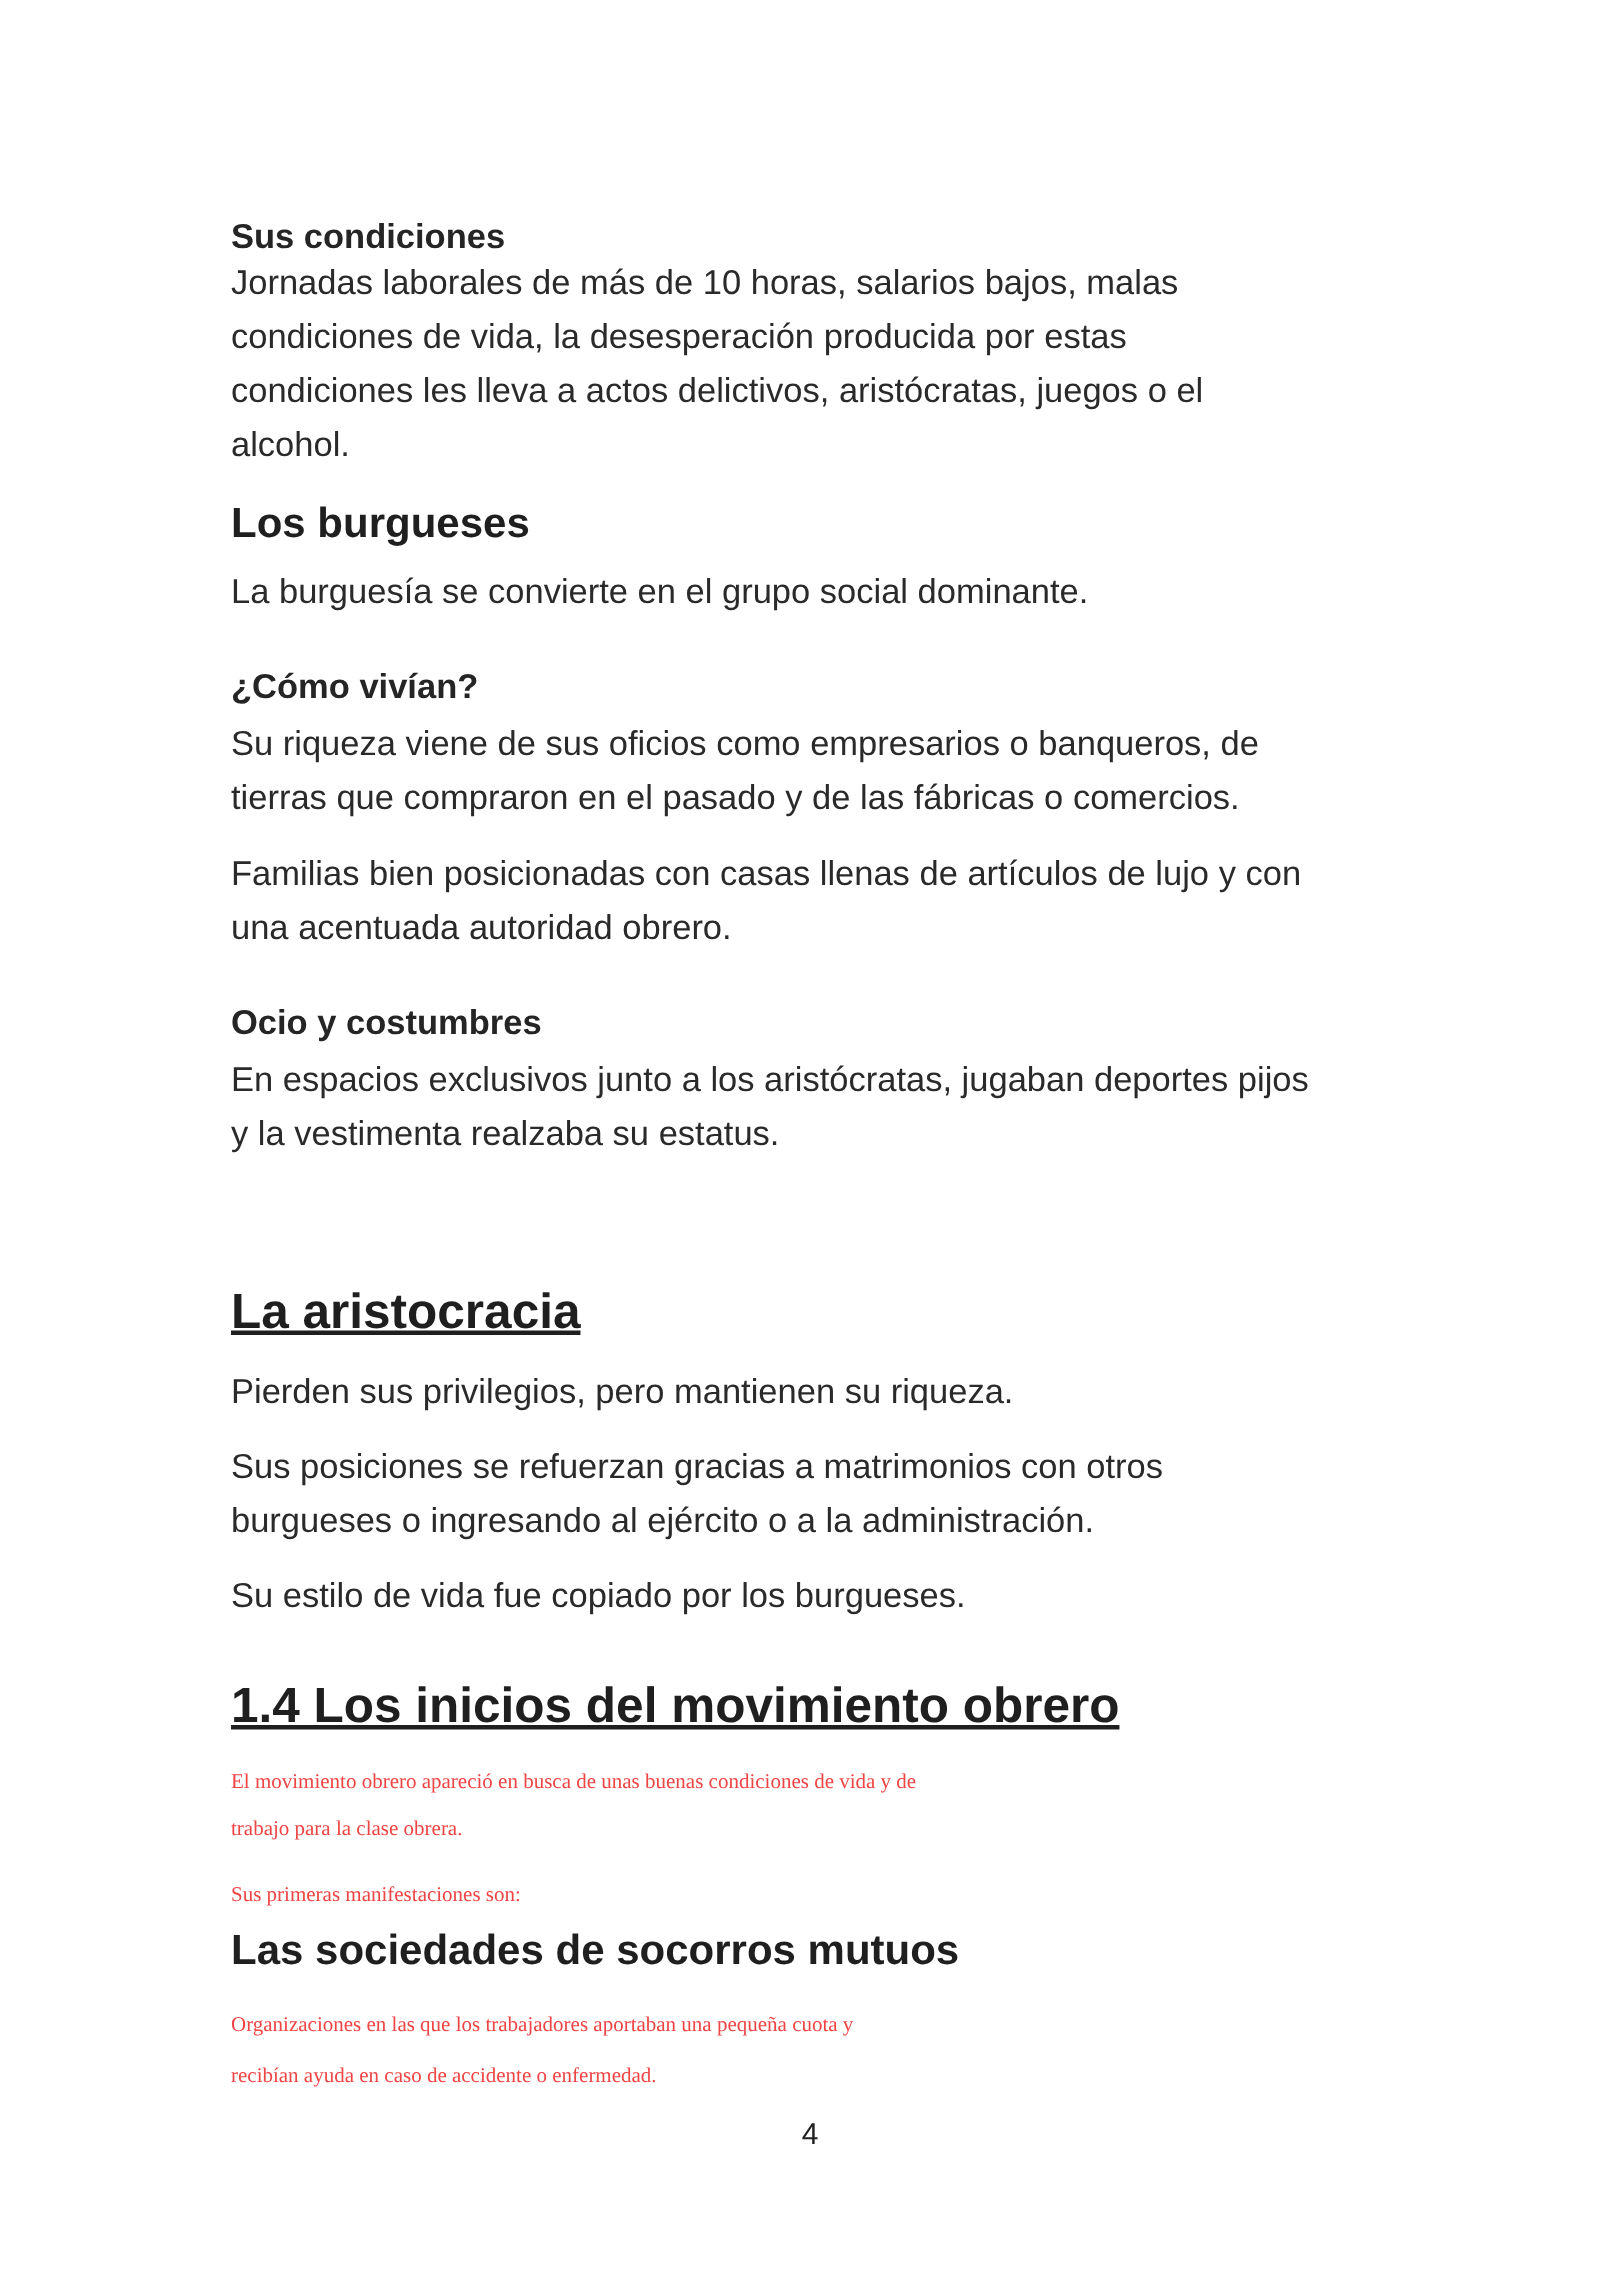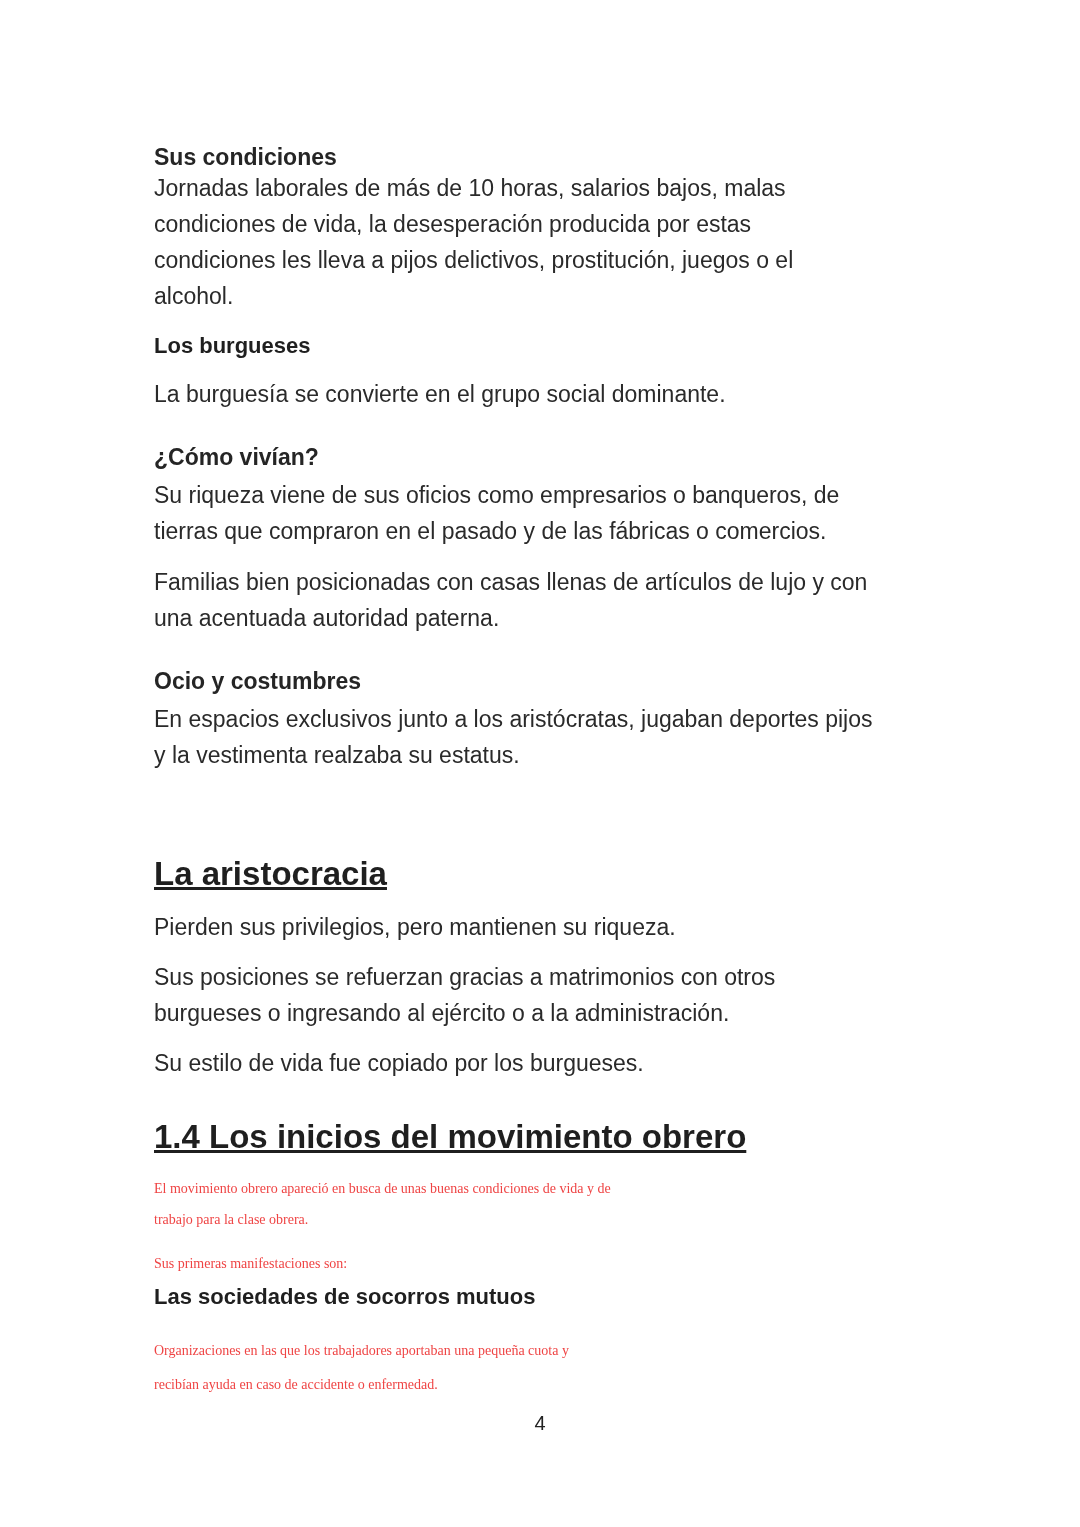--- a/index.html
+++ b/index.html
@@ -4,44 +4,44 @@
   <style>
     html, body { margin: 0; padding: 0; background: #ffffff; }
     body {
       width: 1080px; height: 1527px; position: relative; overflow: hidden;
       font-family: "Liberation Sans", "DejaVu Sans", sans-serif;
       color: #252525;
     }
     .page { position: absolute; left: 154px; top: 0; width: 790px; }
     .abs { position: absolute; left: 0; white-space: nowrap; margin: 0; }
     .h4 { font-weight: bold; font-size: 23px; color: #252525; margin-top: 14px; }
-    .h3 { font-weight: bold; font-size: 22px; color: #1f1f1f; }
+    .h3 { font-weight: bold; font-size: 28px; color: #1f1f1f; }
     .h2 { font-weight: bold; font-size: 33px; color: #1f1f1f; text-decoration: underline; }
     .p { font-size: 23px; line-height: 36px; color: #2a2a2a; text-align: center; }
     .ps { font-size: 14px; line-height: 31px; color: #ef4444; font-family: Liberation Serif, serif; }
     .pn { position: absolute; left: 0; width: 1080px; text-align: center; font-size: 20px; color: #222; }
   </style>
 </head>
 <body>
 
 <div class="page">
   <div class="abs h4" style="top:130px">Sus condiciones</div>
   <div class="abs p" style="top:170px">Jornadas laborales de más de 10 horas, salarios bajos, malas</div>
   <div class="abs p" style="top:206px">condiciones de vida, la desesperación producida por estas</div>
-  <div class="abs p" style="top:242px">condiciones les lleva a pijos delictivos, prostitución, juegos o el</div>
+  <div class="abs p" style="top:242px">condiciones les lleva a actos delictivos, aristócratas, juegos o el</div>
   <div class="abs p" style="top:278px">alcohol.</div>
 
   <div class="abs h3" style="top:333px">Los burgueses</div>
   <div class="abs p" style="top:376px">La burguesía se convierte en el grupo social dominante.</div>
 
   <div class="abs h4" style="top:430px">¿Cómo vivían?</div>
   <div class="abs p" style="top:477px">Su riqueza viene de sus oficios como empresarios o banqueros, de</div>
   <div class="abs p" style="top:513px">tierras que compraron en el pasado y de las fábricas o comercios.</div>
   <div class="abs p" style="top:564px">Familias bien posicionadas con casas llenas de artículos de lujo y con</div>
-  <div class="abs p" style="top:600px">una acentuada autoridad paterna.</div>
+  <div class="abs p" style="top:600px">una acentuada autoridad obrero.</div>
 
   <div class="abs h4" style="top:654px">Ocio y costumbres</div>
   <div class="abs p" style="top:701px">En espacios exclusivos junto a los aristócratas, jugaban deportes pijos</div>
   <div class="abs p" style="top:737px">y la vestimenta realzaba su estatus.</div>
 
   <div class="abs h2" style="top:855px">La aristocracia</div>
   <div class="abs p" style="top:909px">Pierden sus privilegios, pero mantienen su riqueza.</div>
   <div class="abs p" style="top:959px">Sus posiciones se refuerzan gracias a matrimonios con otros</div>
   <div class="abs p" style="top:995px">burgueses o ingresando al ejército o a la administración.</div>
   <div class="abs p" style="top:1045px">Su estilo de vida fue copiado por los burgueses.</div>

